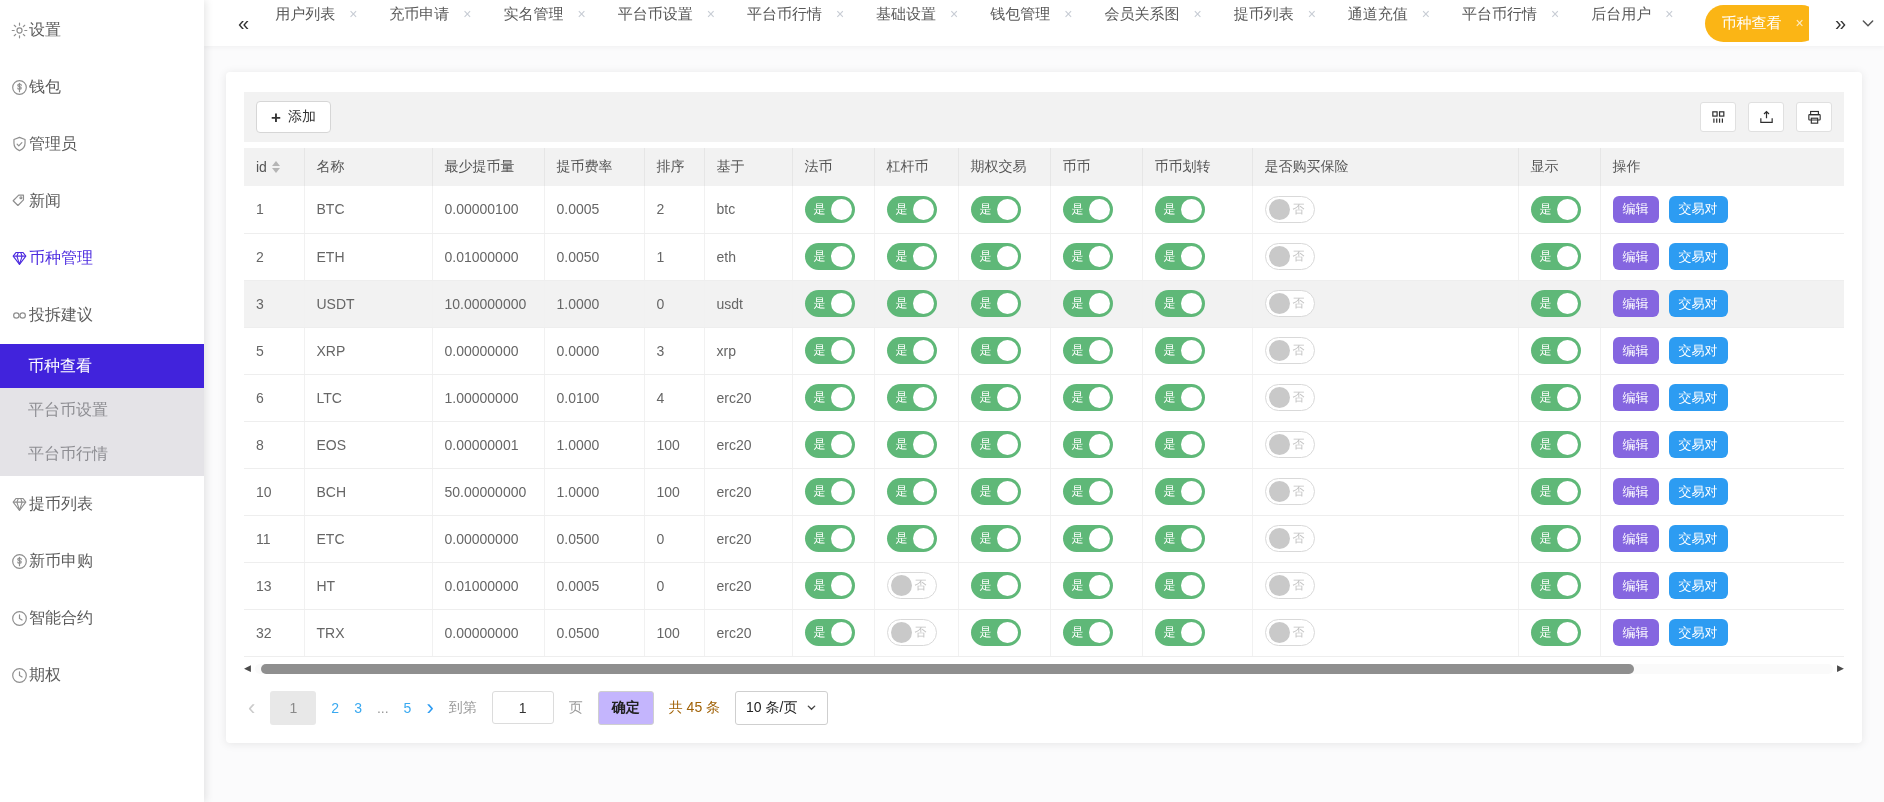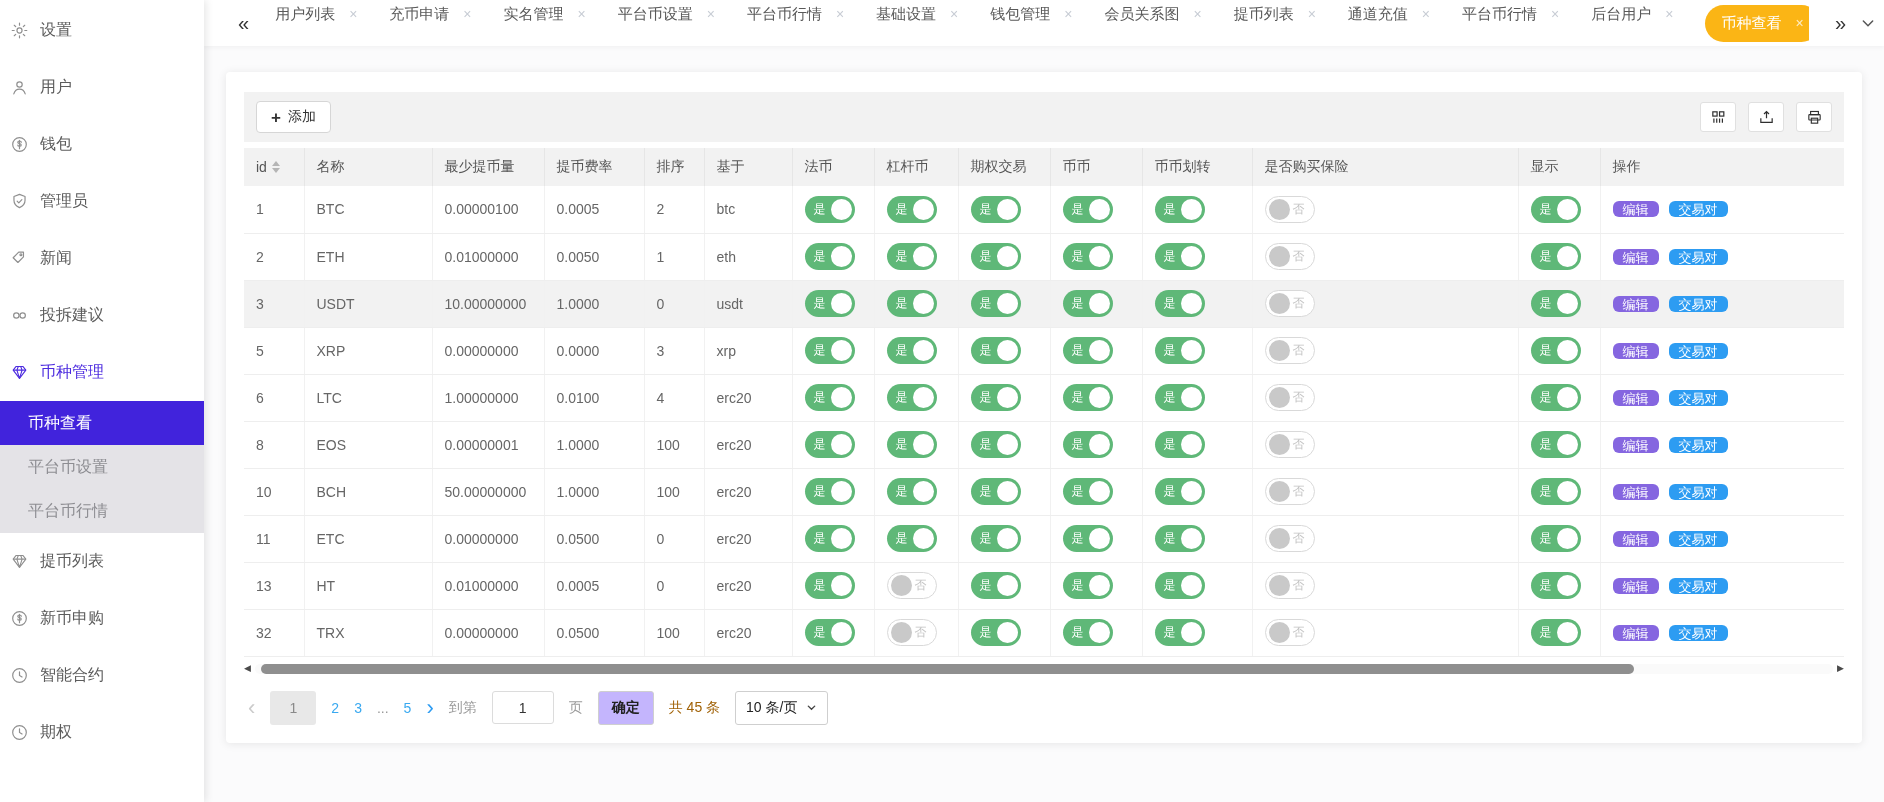--- a/index.html
+++ b/index.html
@@ -2,21 +2,21 @@
 <html><head>
 <meta charset="utf-8">
 <style>
   * { box-sizing: border-box; margin: 0; padding: 0; }
   html,body { width:1884px; height:802px; overflow:hidden; }
   body { font-family:"Liberation Sans","DejaVu Sans",sans-serif; background:#fff; color:#666; }
   .app { display:flex; width:100%; height:100%; }
 
   
   .sidebar { flex:0 0 204px; width:204px; background:#fff; box-shadow:2px 0 8px rgba(0,0,0,.10); z-index:5; padding-top:2px; }
-  .side-item { height:57px; display:flex; align-items:center; gap:11px; padding-left:10px; font-size:16px; color:#5c5c5c; cursor:pointer; white-space:nowrap; }
+  .side-item { height:57px; display:flex; align-items:center; padding-left:10px; font-size:16px; color:#5c5c5c; cursor:pointer; white-space:nowrap; }
   .side-item .icon { display:flex; color:#8f8f8f; }
   .side-item.parent-active { color:#4c2bdf; }
   .side-item.parent-active .icon { color:#4c2bdf; }
   .submenu { background:#e4e3e7; }
   .sub-item { height:44px; display:flex; align-items:center; padding-left:28px; font-size:16px; color:#8d8d92; cursor:pointer; }
   .sub-item.active { background:#4123dc; color:#fff; }
 
   
   .main { flex:1; display:flex; flex-direction:column; overflow:hidden; background:#fbfbfc; }
   .tabbar { flex:0 0 46px; height:46px; background:#fff; display:flex; align-items:center; padding:0 8px 0 34px; box-shadow:0 2px 4px rgba(0,0,0,.04); }
@@ -50,21 +50,21 @@
   .caret .dn { border-top:5px solid #b5b5b5; }
 
   .switch { width:50px; height:27px; border-radius:14px; display:inline-flex; align-items:center; position:relative; cursor:pointer; font-size:12px; }
   .switch.on { background:#5fb878; padding-left:9px; }
   .switch.on .sw-label { color:#fff; }
   .switch.on .knob { position:absolute; right:3px; width:21px; height:21px; border-radius:50%; background:#fff; }
   .switch.off { background:#fff; border:1px solid #d9d9d9; justify-content:flex-end; padding-right:9px; }
   .switch.off .sw-label { color:#c4c4c4; }
   .switch.off .knob { position:absolute; left:3px; width:21px; height:21px; border-radius:50%; background:#c9c9c9; }
 
-  .op-btn { border:none; border-radius:6px; color:#fff; font-size:13px; height:16px; padding:0 10px; cursor:pointer; font-family:inherit; }
+  .op-btn { border:none; border-radius:6px; color:#fff; font-size:13px; height:27px; padding:0 10px; cursor:pointer; font-family:inherit; }
   .op-btn.edit { background:#8566e0; margin-right:10px; }
   .op-btn.pair { background:#2d9cf2; }
 
   .hscroll { display:flex; align-items:center; height:12px; margin-top:6px; }
   .hs-arrow { color:#4a4a4a; font-size:9px; line-height:1; flex:0 0 auto; }
   .hs-track { flex:1; height:10px; margin:0 4px; position:relative; background:#fafafa; border-radius:5px; }
   .hs-thumb { position:absolute; left:6px; top:0; height:10px; width:87%; background:#8f8f8f; border-radius:5px; cursor:pointer; }
 
   .pagination { display:flex; align-items:center; gap:15px; margin-top:16px; font-size:14px; color:#666; padding-left:4px; }
   .pg-prev { color:#cbcbcb; font-size:22px; line-height:1; cursor:default; }
@@ -89,29 +89,20 @@
           <svg width="19" height="19" viewBox="0 0 24 24" fill="none" stroke="currentColor" stroke-width="1.5" stroke-linecap="round">
             <circle cx="12" cy="12" r="3.2"></circle>
             <path d="M12 2.8v2.5M12 18.7v2.5M2.8 12h2.5M18.7 12h2.5M5.4 5.4l1.8 1.8M16.8 16.8l1.8 1.8M18.6 5.4l-1.8 1.8M7.2 16.8l-1.8 1.8"></path>
           </svg>
         </span>
         <span>设置</span>
       </div>
       <div class="side-item">
         <span class="icon">
           <svg width="19" height="19" viewBox="0 0 24 24" fill="none" stroke="currentColor" stroke-width="1.5" stroke-linecap="round">
-            <circle cx="12" cy="8.2" r="3.4"></circle>
-            <path d="M4.8 20c1.2-4.2 3.9-6 7.2-6s6 1.8 7.2 6"></path>
-          </svg>
-        </span>
-        <span>用户</span>
-      </div>
-      <div class="side-item">
-        <span class="icon">
-          <svg width="19" height="19" viewBox="0 0 24 24" fill="none" stroke="currentColor" stroke-width="1.5" stroke-linecap="round">
             <circle cx="12" cy="12" r="8.6"></circle>
             <path d="M12 6.6v10.8M14.2 9.2c0-.9-1-1.6-2.2-1.6s-2.2.7-2.2 1.6 1 1.5 2.2 1.7 2.2.8 2.2 1.7-1 1.6-2.2 1.6-2.2-.7-2.2-1.6"></path>
           </svg>
         </span>
         <span>钱包</span>
       </div>
       <div class="side-item">
         <span class="icon">
           <svg width="19" height="19" viewBox="0 0 24 24" fill="none" stroke="currentColor" stroke-width="1.5" stroke-linecap="round" stroke-linejoin="round">
             <path d="M12 3l7 2.6v4.9c0 4.7-2.9 7.6-7 9.2-4.1-1.6-7-4.5-7-9.2V5.6z"></path>
@@ -122,37 +113,37 @@
       </div>
       <div class="side-item">
         <span class="icon">
           <svg width="19" height="19" viewBox="0 0 24 24" fill="none" stroke="currentColor" stroke-width="1.5" stroke-linejoin="round">
             <path d="M4 11l7-7h6v6l-7 7z"></path>
             <circle cx="13.8" cy="7.2" r="1.2"></circle>
           </svg>
         </span>
         <span>新闻</span>
       </div>
+      <div class="side-item parent-active">
+        <span class="icon">
+          <svg width="19" height="19" viewBox="0 0 24 24" fill="none" stroke="currentColor" stroke-width="1.4" stroke-linejoin="round">
+            <path d="M7.5 4.5h9L20 9l-8 10.5L4 9z"></path>
+            <path d="M4 9h16M12 19.5L8.7 9l1.8-4.5M12 19.5L15.3 9l-1.8-4.5"></path>
+          </svg>
+        </span>
+        <span>币种管理</span>
+      </div>
       <div class="side-item">
         <span class="icon">
           <svg width="19" height="19" viewBox="0 0 24 24" fill="none" stroke="currentColor" stroke-width="1.5" stroke-linecap="round">
             <circle cx="8" cy="12" r="3.4"></circle>
             <circle cx="16" cy="12" r="3.4"></circle>
           </svg>
         </span>
         <span>投拆建议</span>
-      </div>
-      <div class="side-item parent-active">
-        <span class="icon">
-          <svg width="19" height="19" viewBox="0 0 24 24" fill="none" stroke="currentColor" stroke-width="1.4" stroke-linejoin="round">
-            <path d="M7.5 4.5h9L20 9l-8 10.5L4 9z"></path>
-            <path d="M4 9h16M12 19.5L8.7 9l1.8-4.5M12 19.5L15.3 9l-1.8-4.5"></path>
-          </svg>
-        </span>
-        <span>币种管理</span>
       </div>
       <div class="submenu">
         <div class="sub-item active">
           <span>币种查看</span>
         </div>
         <div class="sub-item">
           <span>平台币设置</span>
         </div>
         <div class="sub-item">
           <span>平台币行情</span>

